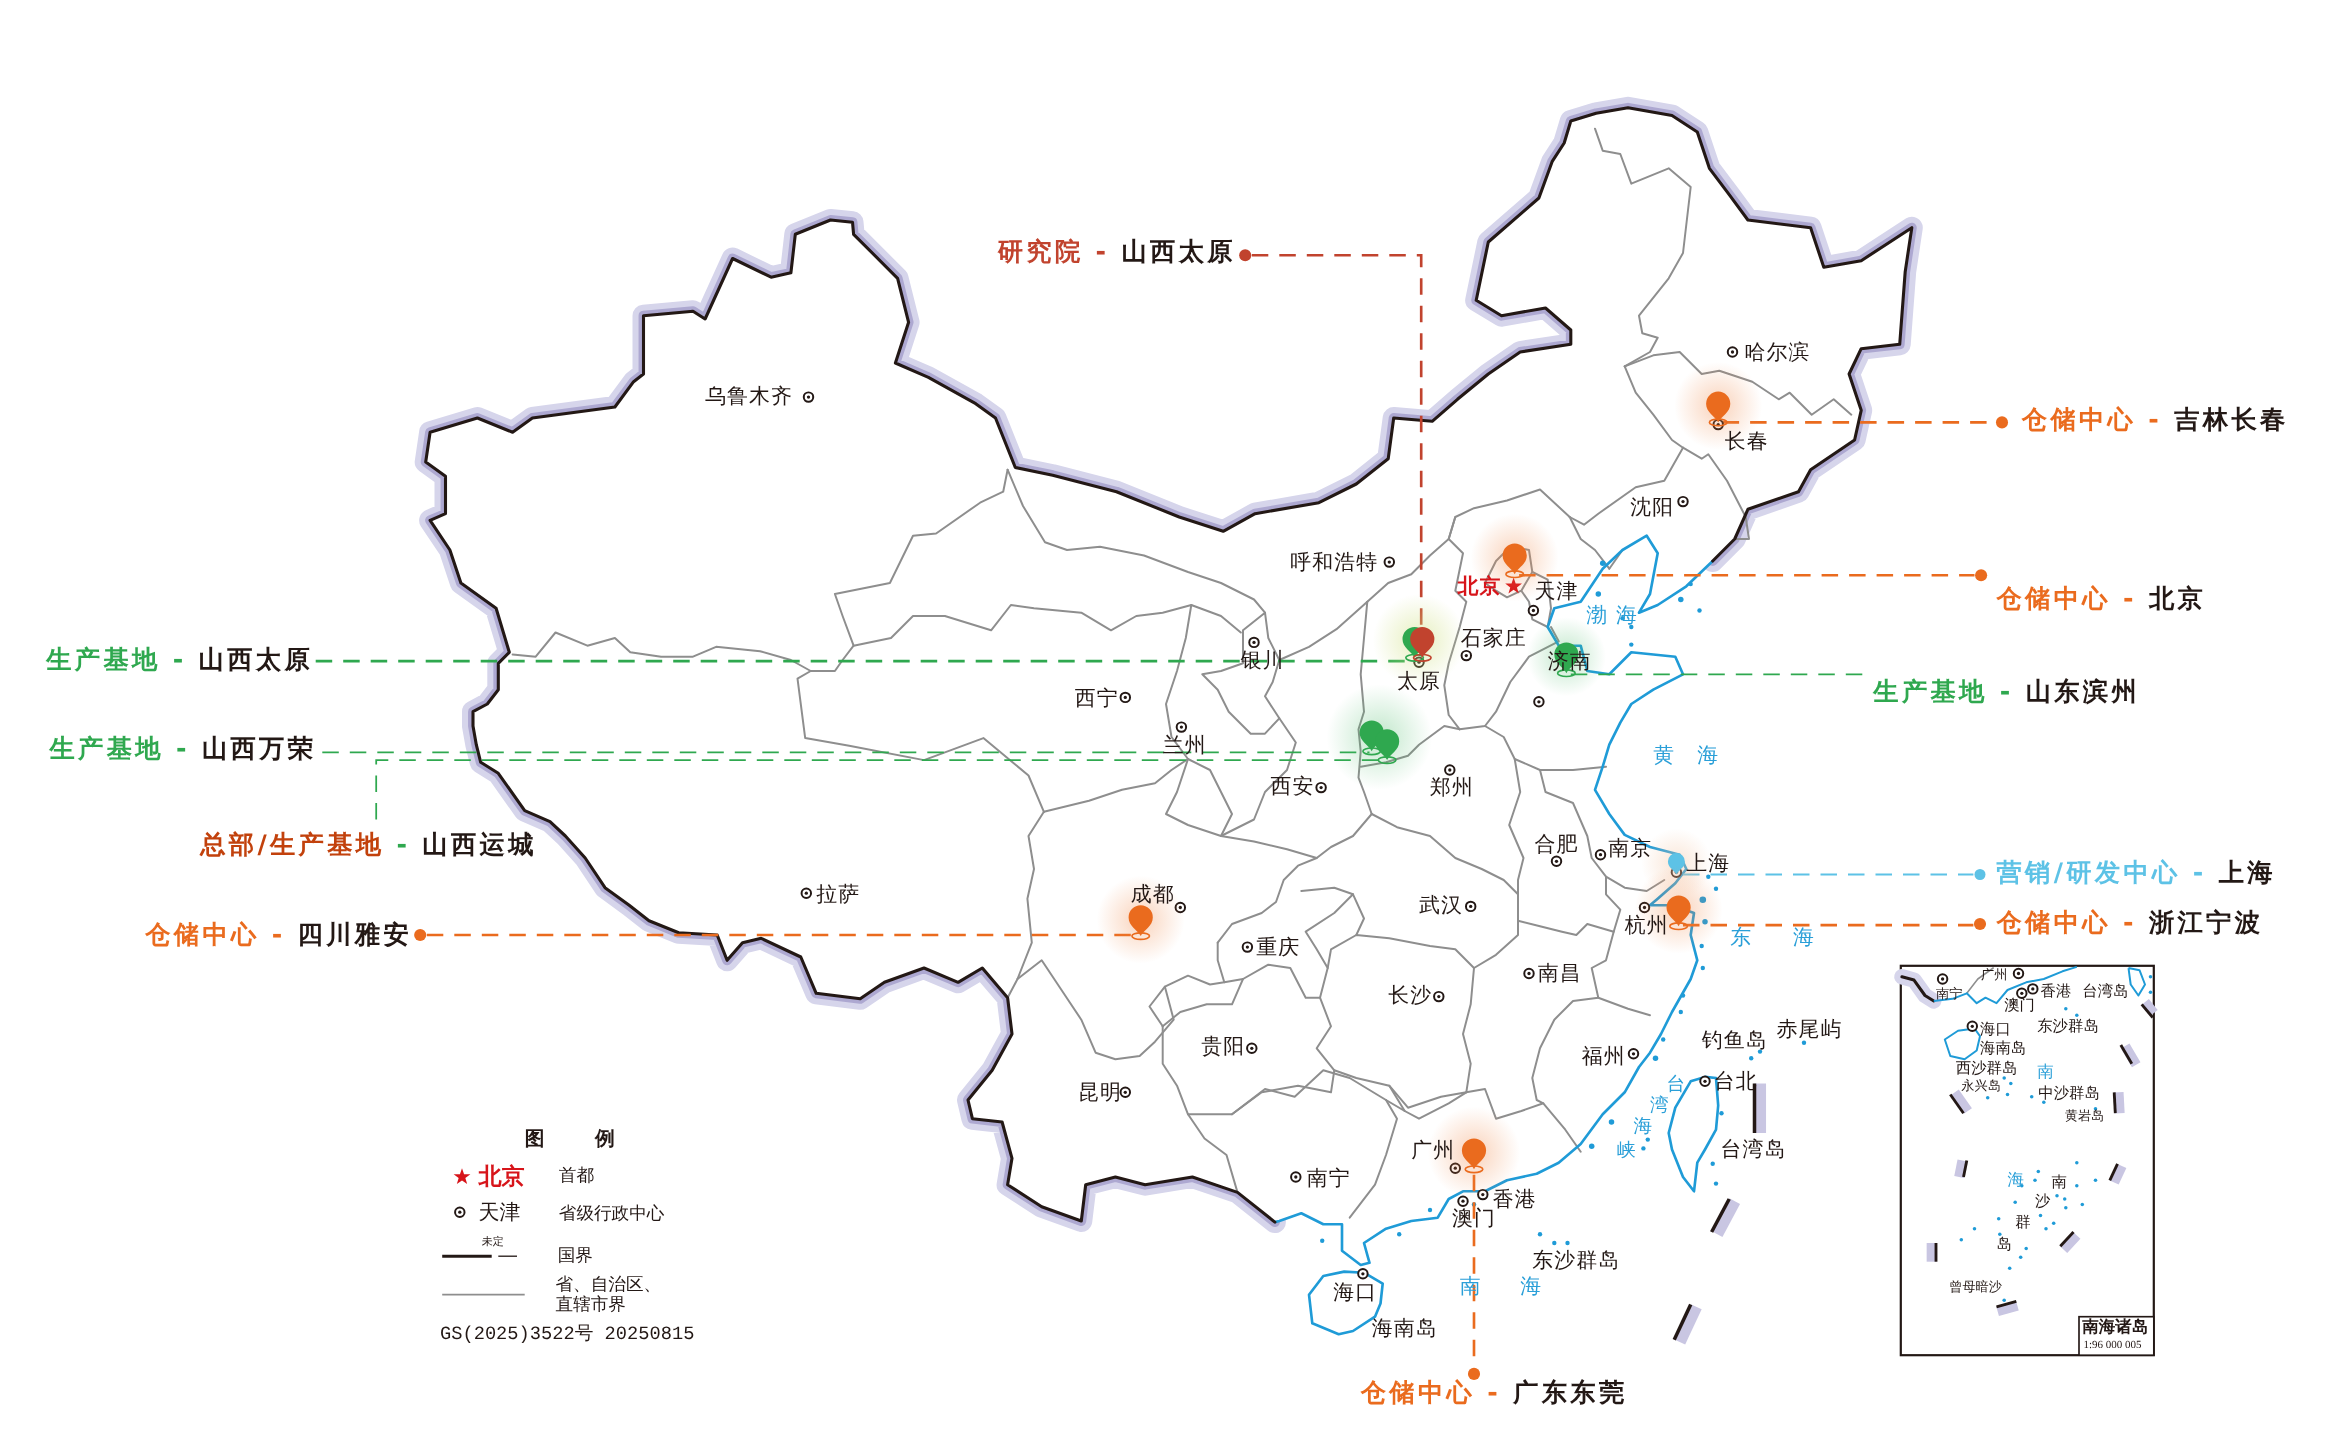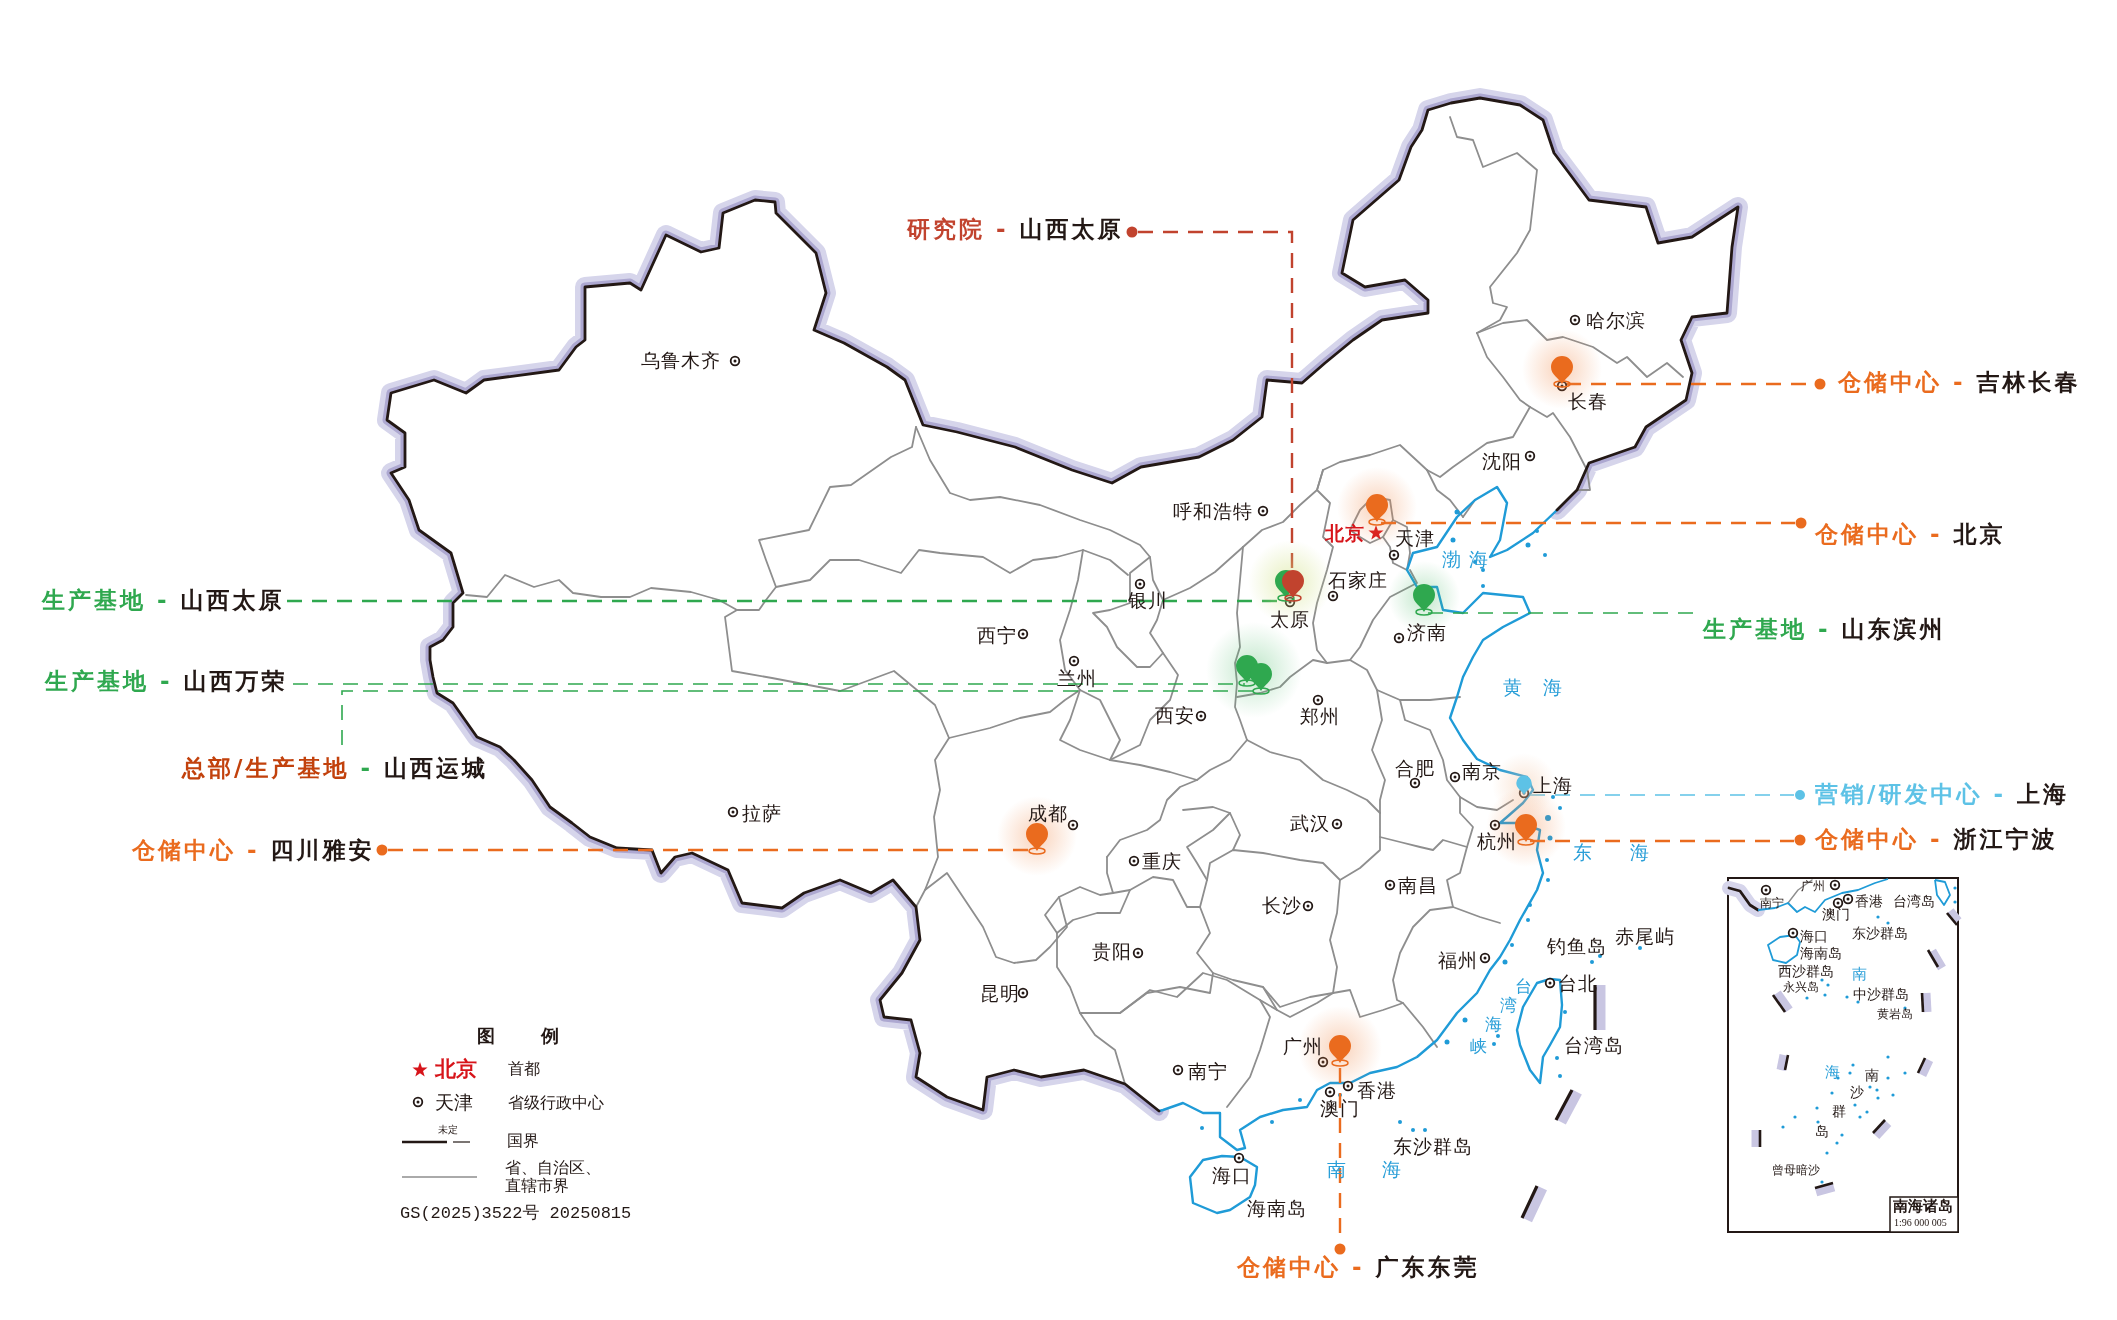--- a/index.html
+++ b/index.html
@@ -368,39 +368,39 @@
     <rect x="1890" y="1197" width="68" height="35" fill="#ffffff" stroke="#231815" stroke-width="1.5"></rect>
   </g>
 </svg>
 
 <div class="lbl fac" style="left:907px;top:218px"><span style="color: rgb(193, 67, 46);">研究院</span><span style="color: rgb(193, 67, 46);"> - </span><span class="loc">山西太原</span></div>
 <div class="lbl fac" style="left:42px;top:589px"><span style="color: rgb(47, 168, 79);">生产基地</span><span style="color: rgb(47, 168, 79);"> - </span><span class="loc">山西太原</span></div>
 <div class="lbl fac" style="left:45px;top:670px"><span style="color: rgb(47, 168, 79);">生产基地</span><span style="color: rgb(47, 168, 79);"> - </span><span class="loc">山西万荣</span></div>
 <div class="lbl fac" style="left:182px;top:757px"><span style="color: #c2410c;">总部/生产基地</span><span style="color: rgb(47, 168, 79);"> - </span><span class="loc">山西运城</span></div>
 <div class="lbl fac" style="left:132px;top:839px"><span style="color: rgb(234, 107, 30);">仓储中心</span><span style="color: rgb(234, 107, 30);"> - </span><span class="loc">四川雅安</span></div>
 <div class="lbl fac" style="left:1838px;top:371px"><span style="color: rgb(234, 107, 30);">仓储中心</span><span style="color: rgb(234, 107, 30);"> - </span><span class="loc">吉林长春</span></div>
-<div class="lbl fac" style="left:1815px;top:523px"><span style="color: rgb(234, 107, 30);">仓储中心</span><span style="color: rgb(234, 107, 30);"> - </span><span class="loc">北京</span></div>
+<div class="lbl fac" style="left:1815px;top:534px"><span style="color: rgb(234, 107, 30);">仓储中心</span><span style="color: rgb(234, 107, 30);"> - </span><span class="loc">北京</span></div>
 <div class="lbl fac" style="left:1703px;top:618px"><span style="color: rgb(47, 168, 79);">生产基地</span><span style="color: rgb(47, 168, 79);"> - </span><span class="loc">山东滨州</span></div>
 <div class="lbl fac" style="left:1815px;top:783px"><span style="color: rgb(93, 194, 230);">营销/研发中心</span><span style="color: rgb(93, 194, 230);"> - </span><span class="loc">上海</span></div>
 <div class="lbl fac" style="left:1815px;top:828px"><span style="color: rgb(234, 107, 30);">仓储中心</span><span style="color: rgb(234, 107, 30);"> - </span><span class="loc">浙江宁波</span></div>
 <div class="lbl fac" style="left:1237px;top:1256px"><span style="color: rgb(234, 107, 30);">仓储中心</span><span style="color: rgb(234, 107, 30);"> - </span><span class="loc">广东东莞</span></div>
 
 <div class="lbl city" style="left:641px;top:351px">乌鲁木齐</div>
 <div class="lbl city" style="left:1586px;top:311px">哈尔滨</div>
 <div class="lbl city" style="left:1568px;top:392px">长春</div>
 <div class="lbl city" style="left:1482px;top:452px">沈阳</div>
 <div class="lbl city" style="left:1173px;top:502px">呼和浩特</div>
 <div class="lbl capital" style="left: 1325px; top: 524px; color: rgb(215, 20, 26);">北京</div>
 <div class="lbl city" style="left:1395px;top:529px">天津</div>
 <div class="lbl city" style="left:1328px;top:571px">石家庄</div>
 <div class="lbl city" style="left:1270px;top:610px">太原</div>
 <div class="lbl city" style="left:1128px;top:591px">银川</div>
 <div class="lbl city" style="left:977px;top:626px">西宁</div>
 <div class="lbl city" style="left:1057px;top:669px">兰州</div>
-<div class="lbl city" style="left:1407px;top:623px">济南</div>
+<div class="lbl city" style="left:1407px;top:592px">济南</div>
 <div class="lbl city" style="left:1155px;top:706px">西安</div>
 <div class="lbl city" style="left:1300px;top:707px">郑州</div>
 <div class="lbl city" style="left:1395px;top:759px">合肥</div>
 <div class="lbl city" style="left:1462px;top:762px">南京</div>
 <div class="lbl city" style="left:1533px;top:776px">上海</div>
 <div class="lbl city" style="left:742px;top:804px">拉萨</div>
 <div class="lbl city" style="left:1028px;top:804px">成都</div>
 <div class="lbl city" style="left:1477px;top:832px">杭州</div>
 <div class="lbl city" style="left:1290px;top:814px">武汉</div>
 <div class="lbl city" style="left:1142px;top:852px">重庆</div>

